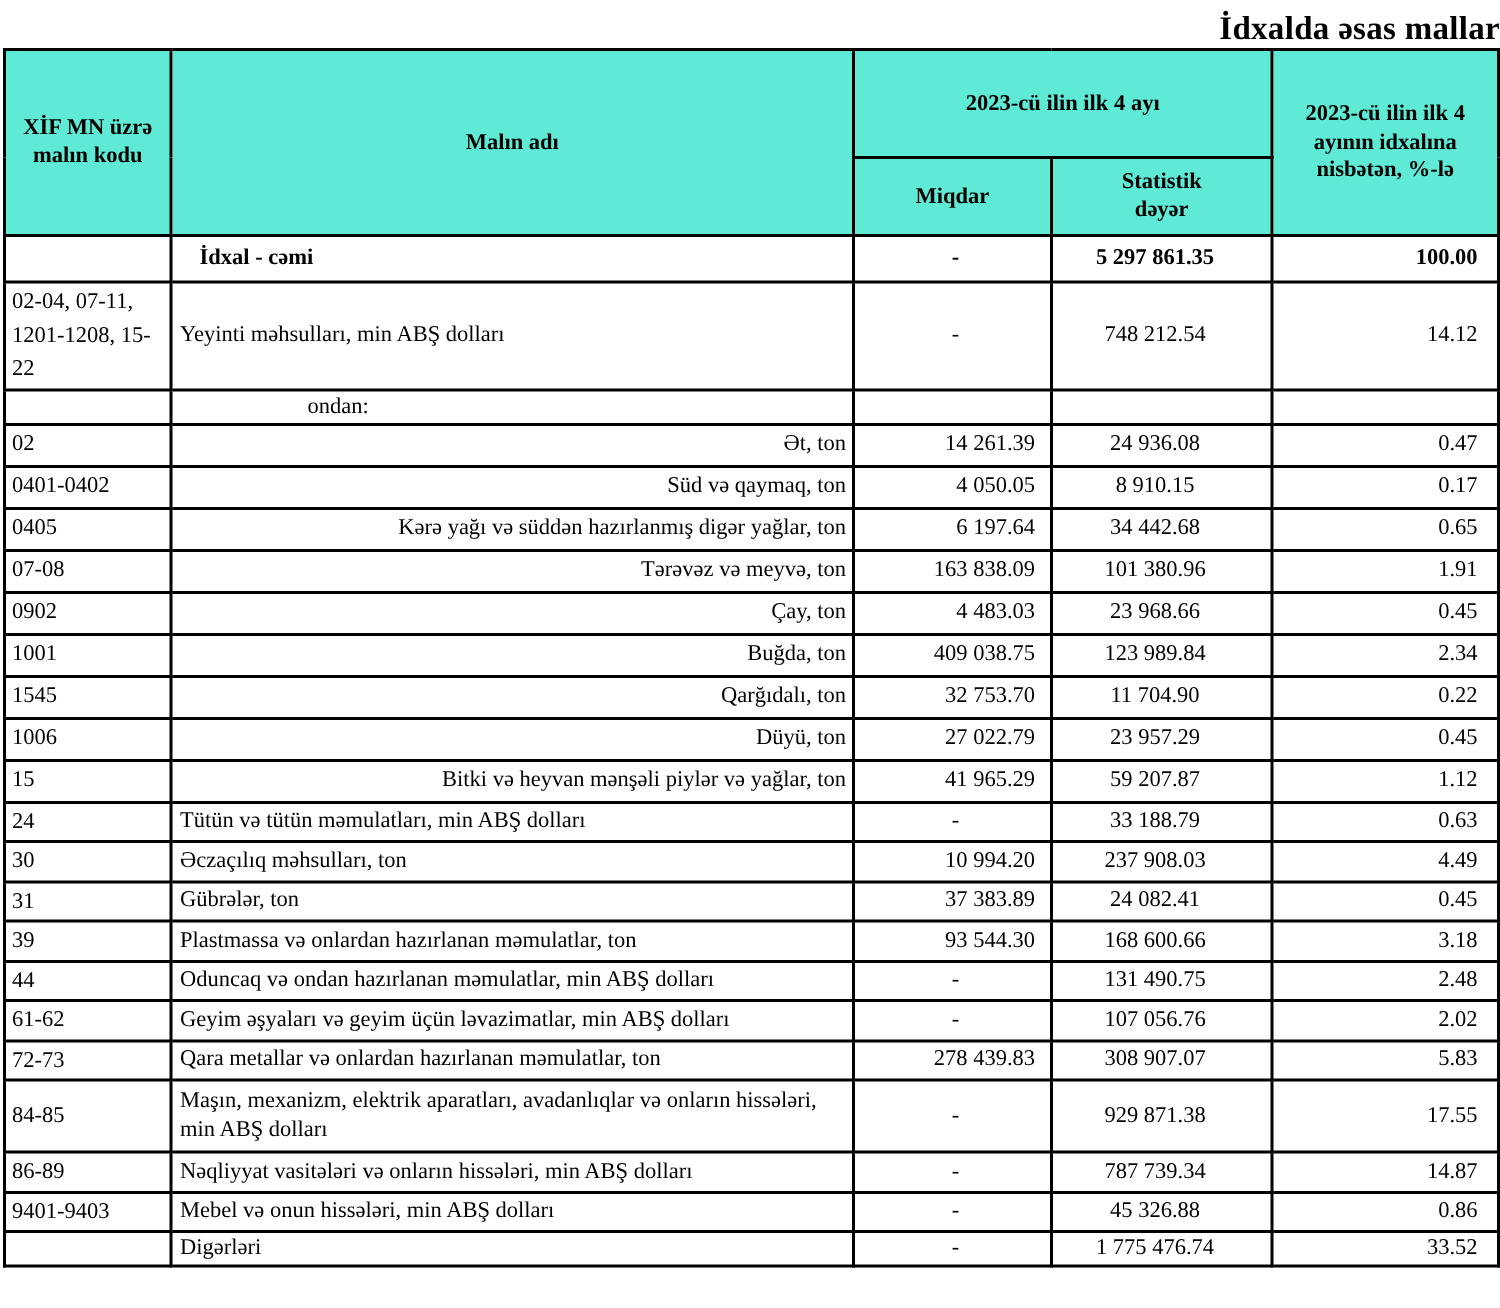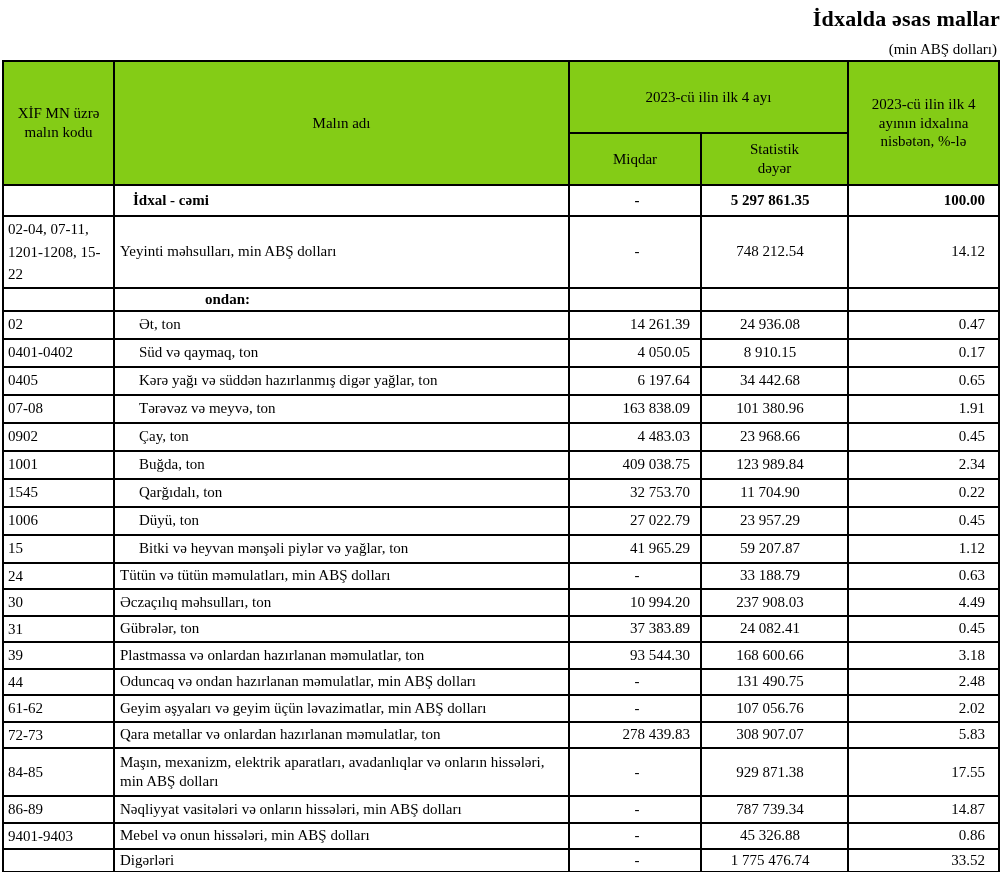--- a/index.html
+++ b/index.html
@@ -26,51 +26,50 @@
   col.c3{width:132px}
   col.c4{width:147px}
   col.c5{width:151px}
   th,td{
     border:2px solid #000;
     font-size:15px;line-height:1.25;
     vertical-align:middle;
     overflow:hidden;
   }
   th{
-    background:#84cc16;font-weight:normal;text-align:center;padding:2px 3px;
+    background:#5eead4;font-weight:bold;text-align:center;padding:2px 3px;
   }
   tr.hrow1{height:72px}
   tr.hrow2{height:52px}
   th .wrap{display:inline-block;text-align:center;}
   th.h-share .wrap{max-width:116px;}
   th.h-value .wrap{max-width:82px;}
   td{padding:1px 4px;}
   .c-code{text-align:left;padding-left:4px;line-height:1.5;}
   .c-name{text-align:left;padding-left:5px;}
   .c-quantity{text-align:right;padding-right:10px;}
   .c-value{text-align:center;padding-right:13px;}
   .c-share{text-align:right;padding-right:13px;}
   td.dash{text-align:center;padding-right:0;}
   tr.v-total{height:31px;font-weight:bold;margin-left:31px;}
   tr.v-total .c-name{padding-left:18px;}
   tr.v-group{height:70px;}
   tr.v-group2{height:48px;}
-  tr.v-label{height:23px;font-weight:bold;}
+  tr.v-label{height:23px;}
   tr.v-label .c-name{padding-left:90px;}
   tr.v-sub{height:28px;margin-top:35px;}
-  tr.v-sub .c-name{padding-left:24px;}
+  tr.v-sub .c-name{padding-left:24px;text-align:right;}
   tr.v-flat{height:24px;}
   tr.v-flats{height:22px;}
 </style>
 </head>
 <body>
 
 <div class="page">
   <h1 class="title">İdxalda əsas mallar</h1>
-  <div class="unit-note">(min ABŞ dolları)</div>
 
   <table class="main">
     <colgroup>
       <col class="c1">
         <col class="c2">
         <col class="c3">
         <col class="c4">
         <col class="c5">
     </colgroup>
     <thead>

